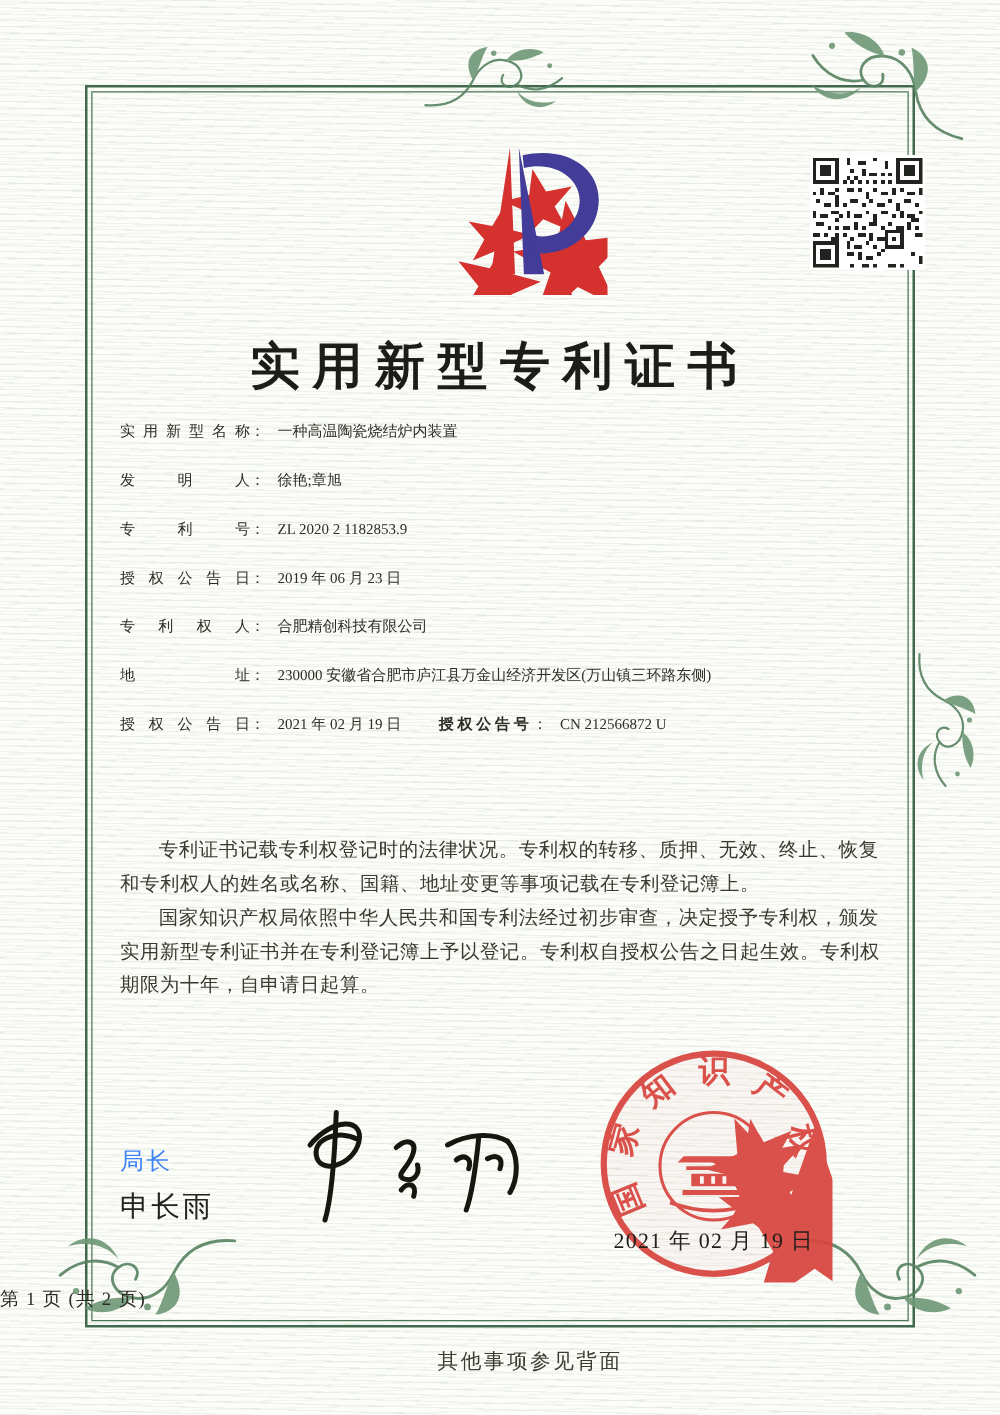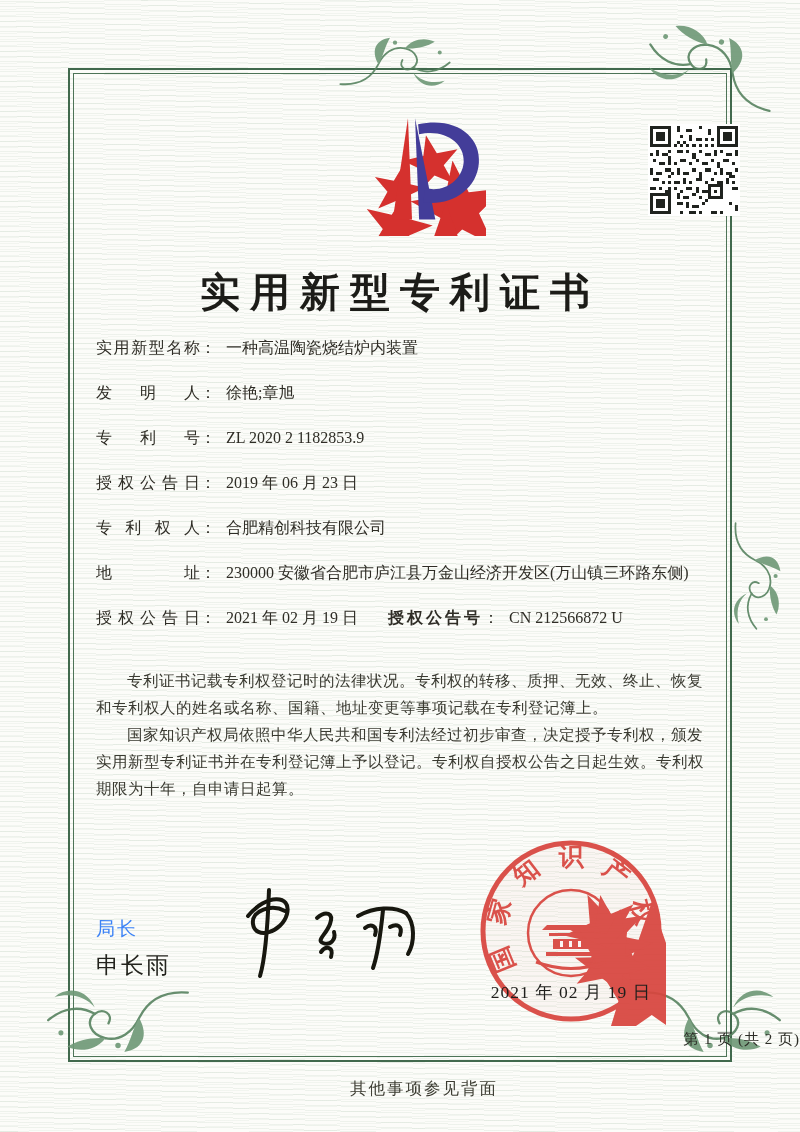--- a/index.html
+++ b/index.html
@@ -24,21 +24,21 @@
   .orn svg{width:100%;height:100%;}
 
   .cert-no{position:absolute;left:96px;top:120px;font-size:17px;letter-spacing:1.5px;color:#2e2c26;}
   .logo{position:absolute;left:334px;top:108px;width:152px;height:128px;}
   .qr{position:absolute;left:648px;top:124px;width:92px;height:92px;background:#fff;padding:2px;box-sizing:border-box;}
   .qr svg{width:100%;height:100%;display:block;}
 
   .title{position:absolute;left:0;right:0;top:240px;text-align:center;
     font-size:40px;font-weight:700;letter-spacing:10px;color:#1c1c18;margin-top:25px;}
 
-  .fields{position:absolute;left:96px;right:88px;top:336px;font-size:16px;line-height:1.5;}
+  .fields{position:absolute;left:96px;right:88px;top:336px;font-size:12px;line-height:1.5;}
   .frow{display:flex;align-items:flex-start;margin-bottom:21px;}
   .flabel{flex:none;width:104px;text-align:justify;text-align-last:justify;}
   .fcolon{flex:none;margin:0 10px 0 0;}
   .fvalue{flex:1;}
   .gpair2{margin-left:30px;display:flex;}
   .glabel2{flex:none;letter-spacing:3px;font-weight:bold;}
   .gval{white-space:nowrap;}
 
   .body-text{position:absolute;left:96px;right:94px;top:668px;
     font-size:15.5px;line-height:1.74;color:#3a3a31;letter-spacing:.5px;}
@@ -47,21 +47,21 @@
   .sig-title{position:absolute;left:96px;top:916px;font-size:19px;letter-spacing:2px;color:#3b82f6;}
   .sig-name{position:absolute;left:96px;top:950px;font-size:23px;letter-spacing:2px;color:#23231d;}
   .sig-hand{position:absolute;left:222px;top:882px;width:215px;height:102px;}
   .sig-hand svg{width:100%;height:100%;}
 
   .seal{position:absolute;left:476px;top:836px;width:190px;height:190px;opacity:.93;}
   .seal svg{width:100%;height:100%;}
   .seal-date{position:absolute;left:466px;top:980px;width:210px;text-align:center;
     font-size:17.5px;color:#1f1f1c;letter-spacing:1px;}
 
-  .page-no{position:absolute;left:0;right:0;top:1030px;text-align:right;font-size:15px;color:#2c2c26;letter-spacing:1px;}
+  .page-no{position:absolute;left:0;right:0;top:1030px;text-align:left;font-size:15px;color:#2c2c26;letter-spacing:1px;}
   .back-note{position:absolute;left:0;right:0;top:1078px;text-align:center;font-size:16.5px;color:#3c3c32;letter-spacing:2px;padding-left:48px;}
 </style>
 </head>
 <body>
 
 <div class="page">
 
   <svg width="0" height="0" style="position:absolute">
     <defs>
       <symbol id="star5" viewBox="-10 -10 20 20">

